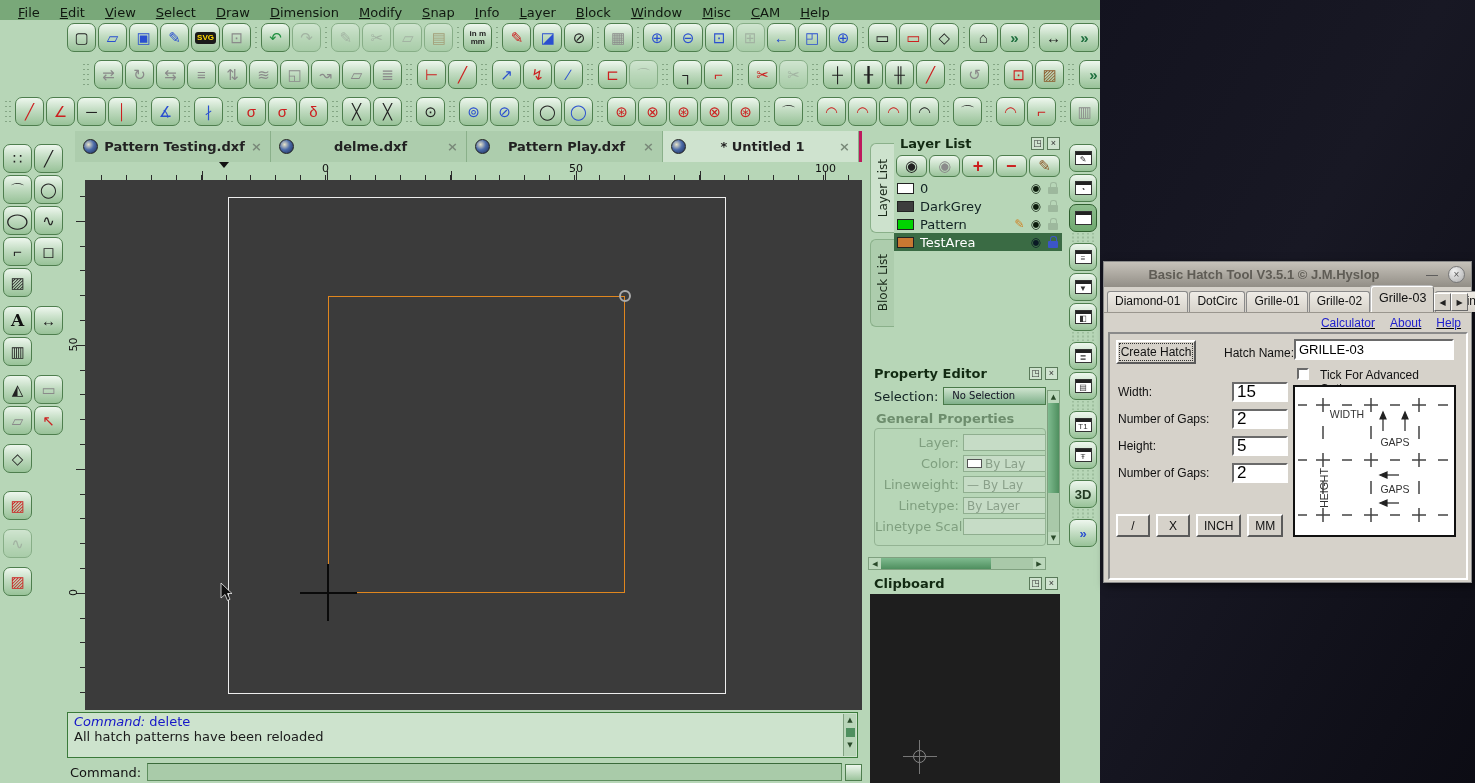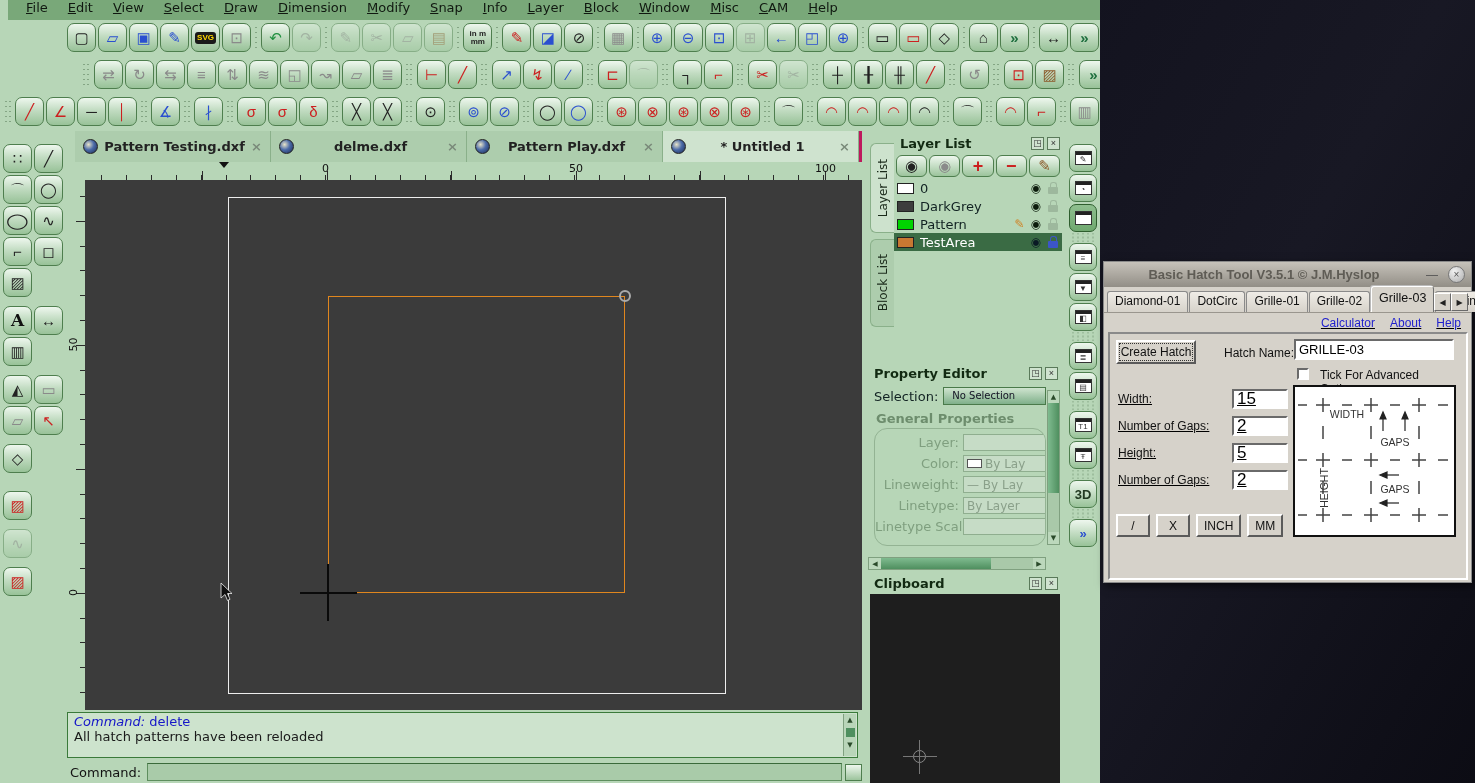--- a/index.html
+++ b/index.html
@@ -3,21 +3,21 @@
 <meta charset="utf-8">
 <style>
   * { margin:0; padding:0; box-sizing:border-box; }
   html,body { width:1475px; height:783px; overflow:hidden; font-family:"DejaVu Sans",sans-serif; }
   .desktop { position:relative; width:1475px; height:783px;
     background:linear-gradient(120deg,#06060c 0%,#10101c 45%,#181824 75%,#0c0c14 100%); }
   .app { position:absolute; left:0; top:0; width:1100px; height:783px; background:#b7d6b7; overflow:hidden; }
 
   
   .menubar { position:absolute; left:0; top:0; width:1100px; height:20px; background:#79a879;
-    display:flex; align-items:flex-start; padding-left:8px;margin-left:8px; }
+    display:flex; align-items:flex-end; padding-left:8px; }
   .mitem { font-size:13px; color:#101810; padding:0 10px; cursor:default; }
   .mitem::first-letter { text-decoration:underline; }
 
   
   .trow { position:absolute; display:flex; align-items:center; height:37px; }
   .trow1 { left:66px; top:19px; width:1034px; }
   .trow2 { left:80px; top:56px; width:1020px; }
   .trow3 { left:2px;  top:93px; width:1098px; }
   .tbw { display:inline-flex; }
   .tbw.sep { width:9px; height:26px; margin:0 2px; align-self:center;
@@ -112,21 +112,21 @@
   .llock.blue::before { border-color:#3c55c8; }
   .llock.blue::after { background:#3c55c8; }
 
   .proppanel { position:absolute; left:868px; top:363px; width:194px; height:207px; }
   .proppanel .paneltitle { padding:3px 4px 2px 6px; }
   .selrow { display:flex; align-items:center; padding:4px 16px 2px 6px; }
   .selrow label { font-size:13px; color:#122; margin-right:5px; }
   .seldrop { flex:1; height:18px; border:1px solid #4a7a4a; background:linear-gradient(#cfe4cf,#7fb08a);
     font-size:10px; color:#112; padding:0 8px; line-height:16px; cursor:pointer; white-space:nowrap; overflow:hidden; }
   .grouptitle { font-size:13px; font-weight:bold; color:#6d8d6d; padding:4px 0 2px 8px; }
-  .groupbox { margin:0 16px 0 6px; border:1px solid #93b393; border-radius:13px; padding:3px 0 11px 0; height:118px; overflow:hidden; }
+  .groupbox { margin:0 16px 0 6px; border:1px solid #93b393; border-radius:4px; padding:3px 0 11px 0; height:118px; overflow:hidden; }
   .prow { display:flex; align-items:center; height:21px; }
   .plabel { width:88px; text-align:right; font-size:13px; color:#7f9f7f; padding-right:4px; white-space:nowrap; }
   .pval { flex:1; height:17px; margin-right:-6px; border:1px solid #8fae8f; background:#c6dcc6; color:#8aa08a;
     font-size:12px; display:flex; align-items:center; padding:0 3px; white-space:nowrap; overflow:hidden; }
   .pswatch { display:none; width:15px; height:9px; background:#fff; border:1px solid #555; margin-right:3px; }
   .pswatch.show { display:inline-block; }
   .vscroll { position:absolute; right:2px; top:27px; width:13px; height:155px; background:#a9c9a9; border:1px solid #7fa07f; }
   .vscroll .sarr { height:12px; font-size:7px; text-align:center; color:#2a4a2a; line-height:12px; background:#bcd8bc; cursor:pointer; }
   .vscroll .sarr.b { position:absolute; bottom:0; width:100%; }
   .vthumb { position:absolute; top:12px; left:0; width:100%; height:90px; background:linear-gradient(90deg,#7fbb8f,#4f8f5f); cursor:pointer; }
@@ -201,21 +201,21 @@
     border:2px solid; border-color:#8a8a8a #fff #fff #8a8a8a; }
   .createbtn { position:absolute; left:6px; top:6px; width:80px; height:24px; background:#d6d2ca;
     border:2px solid; border-color:#fff #5a5a5a #5a5a5a #fff; font-size:12px; color:#111; cursor:pointer;
     outline:1px dotted #333; outline-offset:-4px; font-family:"Liberation Sans",sans-serif; }
   .hnlabel { position:absolute; left:114px; top:12px; font-size:12px; color:#111; }
   .hninput { position:absolute; left:184px; top:5px; width:160px; height:21px; border:2px solid; border-color:#6a6a6a #fff #fff #6a6a6a;
     background:#fff; font-size:13px; color:#000; padding:0 3px; font-family:"Liberation Sans",sans-serif; }
   .hcheck { position:absolute; left:187px; top:34px; width:12px; height:12px; background:#fff;
     border:2px solid; border-color:#6a6a6a #fff #fff #6a6a6a; cursor:pointer; }
   .hchecklabel { position:absolute; left:210px; top:34px; font-size:12px; color:#111; }
-  .hfields { position:absolute; left:8px; top:51px; width:170px;text-decoration:underline; }
+  .hfields { position:absolute; left:8px; top:44px; width:170px; }
   .hfrow { display:flex; align-items:center; height:27px; }
   .hflabel { flex:1; font-size:12px; color:#111; }
   .hfinput { width:56px; height:20px; border:2px solid; border-color:#6a6a6a #fff #fff #6a6a6a; background:#fff;
     font-size:17px; color:#000; padding:0 3px; font-family:"Liberation Sans",sans-serif; }
   .hpreview { position:absolute; left:183px; top:51px; width:163px; height:152px; background:#fff; border:2px solid #111; }
   .hbtnrow { position:absolute; left:6px; top:180px; display:flex; gap:6px; }
   .hbtn { min-width:34px; height:23px; padding:0 6px; background:#d6d2ca; border:2px solid; border-color:#fff #5a5a5a #5a5a5a #fff;
     font-size:12px; color:#111; cursor:pointer; font-family:"Liberation Sans",sans-serif; }
   .hscale { position:absolute; left:6px; top:215px; width:350px; display:flex; align-items:center; }
   .hslabel { font-size:12px; color:#111; margin-right:5px; }

